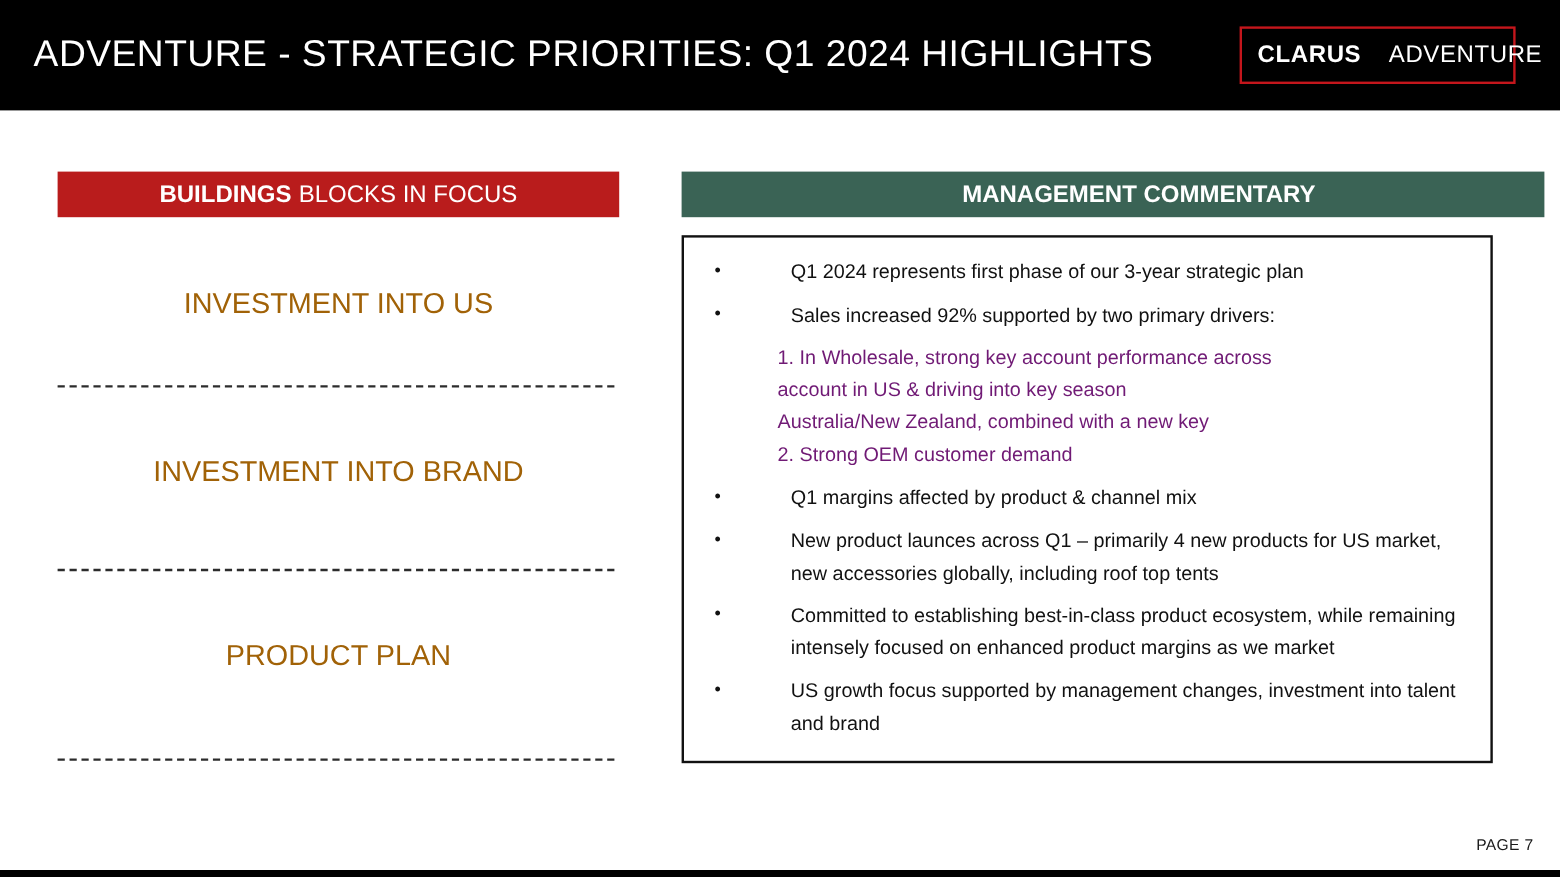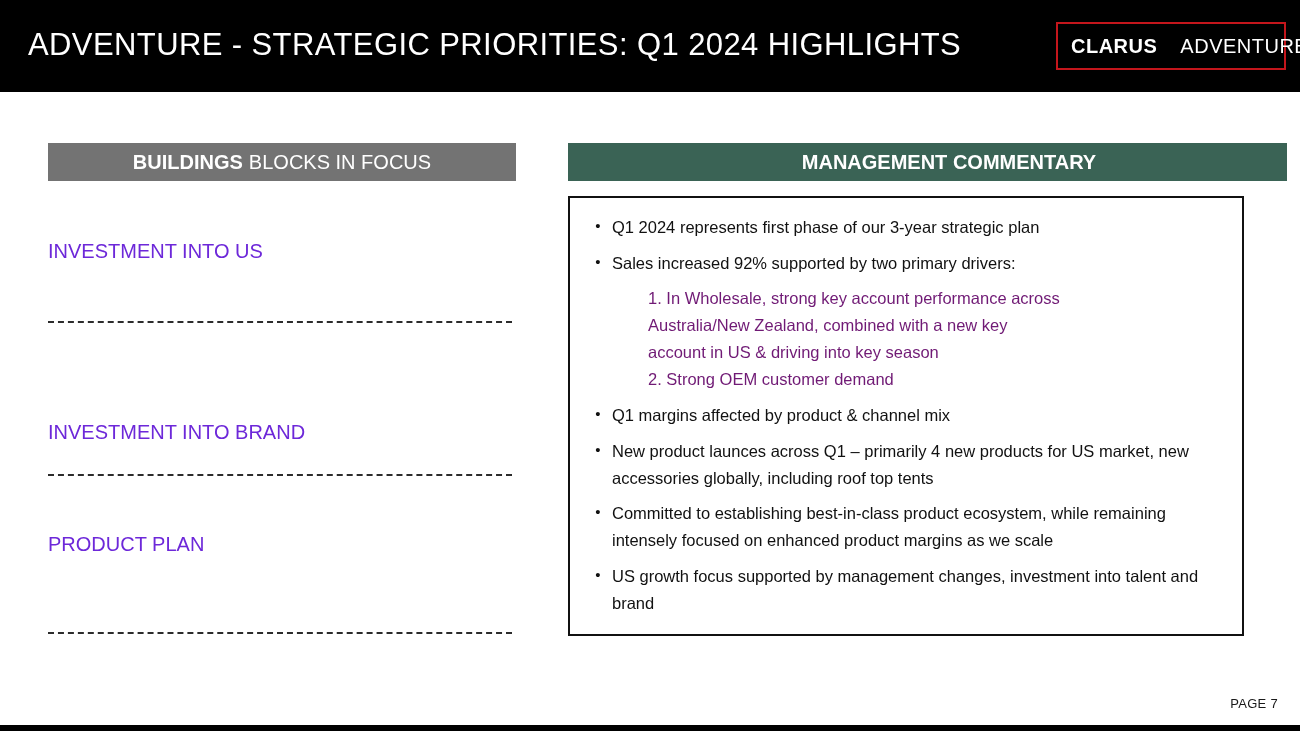--- a/index.html
+++ b/index.html
@@ -29,21 +29,21 @@
     left: 28px;
     top: 27px;
     font-size: 31px;
     letter-spacing: 0.4px;
     color: #ffffff;
     font-weight: 400;
     white-space: nowrap;
   }
   .logo-box {
     position: absolute;
-    right: 14px;
+    right: 37px;
     top: 22px;
     width: 226px;
     height: 44px;
     border: 2px solid #c4161c;
     background: #000000;
     display: flex;
     align-items: center;
   }
   .logo-clarus {
     color: #ffffff;
@@ -66,39 +66,40 @@
     padding-left: 12px;
   }
 
   
   .left-header {
     position: absolute;
     left: 48px;
     top: 143px;
     width: 468px;
     height: 38px;
-    background: #737373;
+    background: #b91c1c;
     color: #ffffff;
     font-size: 20px;
     display: flex;
     align-items: center;
     justify-content: center;
     white-space: nowrap;
   }
   .left-header .bold { font-weight: bold; margin-right: 6px; }
 
   .block-item {
     position: absolute;
     left: 48px;
     width: 468px;
-    font-size: 20px;
-    color: #6d28d9;
+    text-align: center;
+    font-size: 24px;
+    color: #a16207;
   }
   .block-1 { top: 240px; }
-  .block-2 { top: 380px; margin-top: 41px; }
+  .block-2 { top: 380px; }
   .block-3 { top: 533px; }
 
   .dash-rule {
     position: absolute;
     left: 48px;
     width: 464px;
     height: 0;
     border-top: 2px dashed #2c2c2c;
   }
   .rule-1 { top: 321px; }
@@ -146,20 +147,21 @@
   }
   .bullet-dot {
     width: 28px;
     flex: 0 0 28px;
     text-align: center;
     font-size: 15px;
     line-height: 1.62;
   }
   .bullet-text {
     flex: 1 1 auto;
+    margin-left: 47px;
   }
   .sub-list {
     margin: 0;
     padding: 0 0 0 64px;
     list-style: none;
   }
   .sub-item {
     font-size: 16.5px;
     line-height: 1.62;
     color: #701a75;
@@ -221,22 +223,22 @@
       </div>
     </li>
 
     <li>
       <div class="bullet-row">
         <span class="bullet-dot">•</span>
         <span class="bullet-text">Sales increased 92% supported by two primary drivers:</span>
       </div>
       <ul class="sub-list">
         <li class="sub-item">1. In Wholesale, strong key account performance across</li>
+        <li class="sub-item">account in US &amp; driving into key season</li>
         <li class="sub-item">Australia/New Zealand, combined with a new key</li>
-        <li class="sub-item">account in US &amp; driving into key season</li>
         <li class="sub-item">2. Strong OEM customer demand</li>
       </ul>
     </li>
 
     <li>
       <div class="bullet-row" style="margin-top:10px;">
         <span class="bullet-dot">•</span>
         <span class="bullet-text">Q1 margins affected by product &amp; channel mix</span>
       </div>
     </li>
@@ -244,21 +246,21 @@
     <li>
       <div class="bullet-row">
         <span class="bullet-dot">•</span>
         <span class="bullet-text">New product launces across Q1 – primarily 4 new products for US market, new accessories globally, including roof top tents</span>
       </div>
     </li>
 
     <li>
       <div class="bullet-row">
         <span class="bullet-dot">•</span>
-        <span class="bullet-text">Committed to establishing best-in-class product ecosystem, while remaining intensely focused on enhanced product margins as we scale</span>
+        <span class="bullet-text">Committed to establishing best-in-class product ecosystem, while remaining intensely focused on enhanced product margins as we market</span>
       </div>
     </li>
 
     <li>
       <div class="bullet-row">
         <span class="bullet-dot">•</span>
         <span class="bullet-text">US growth focus supported by management changes, investment into talent and brand</span>
       </div>
     </li>
 

